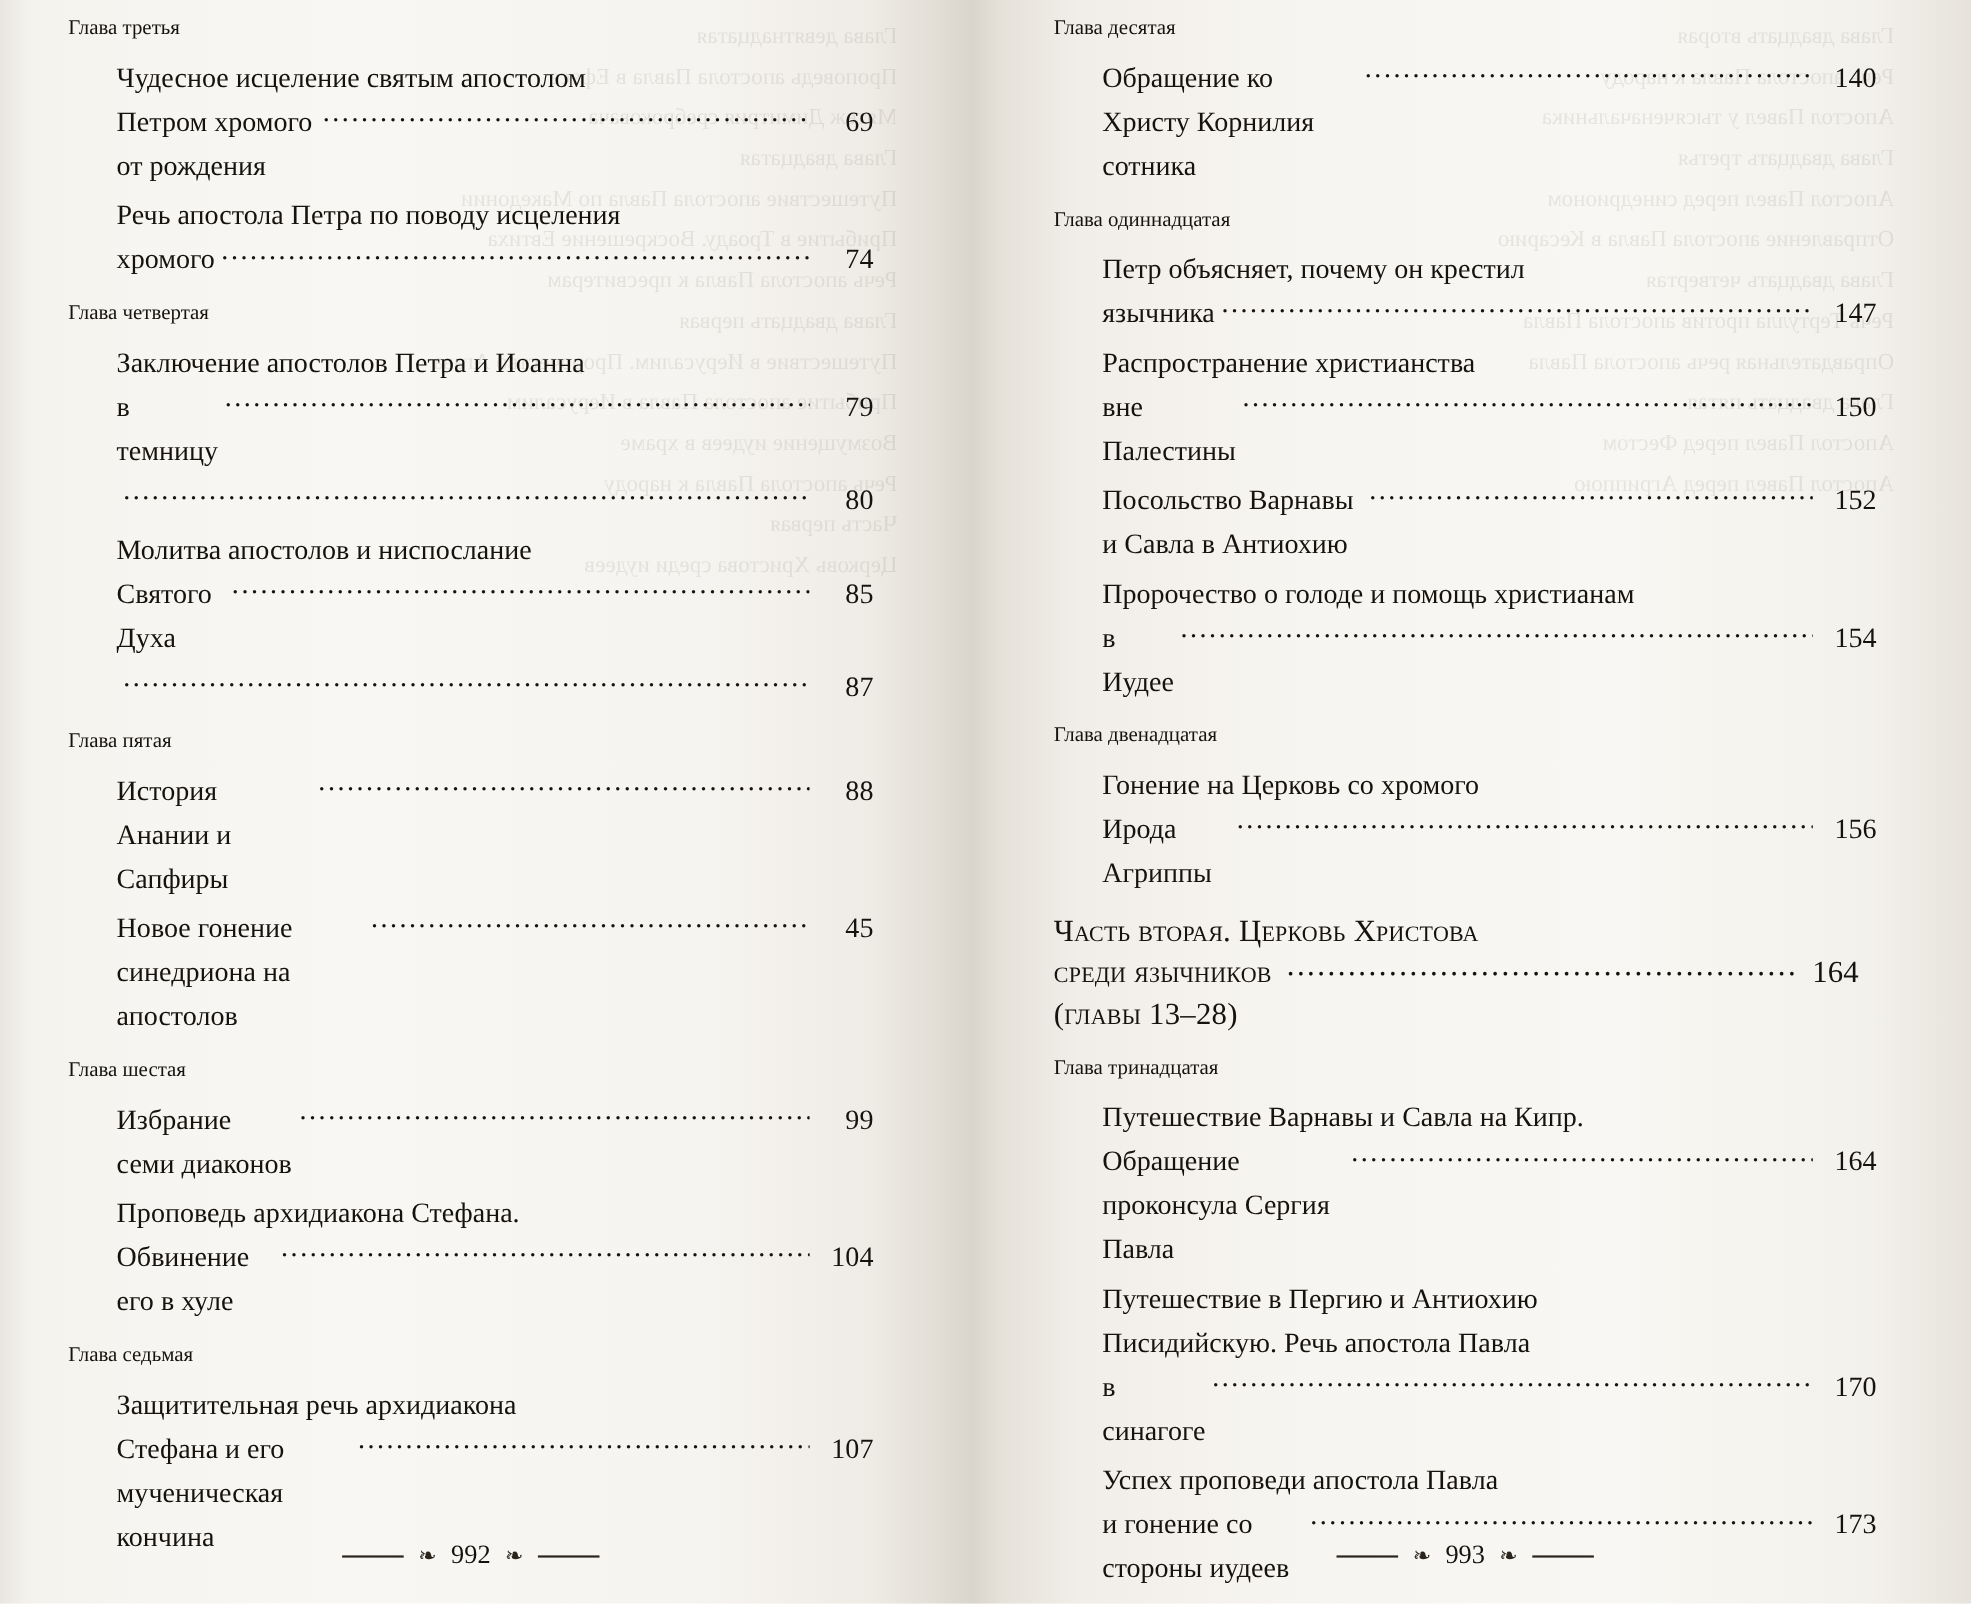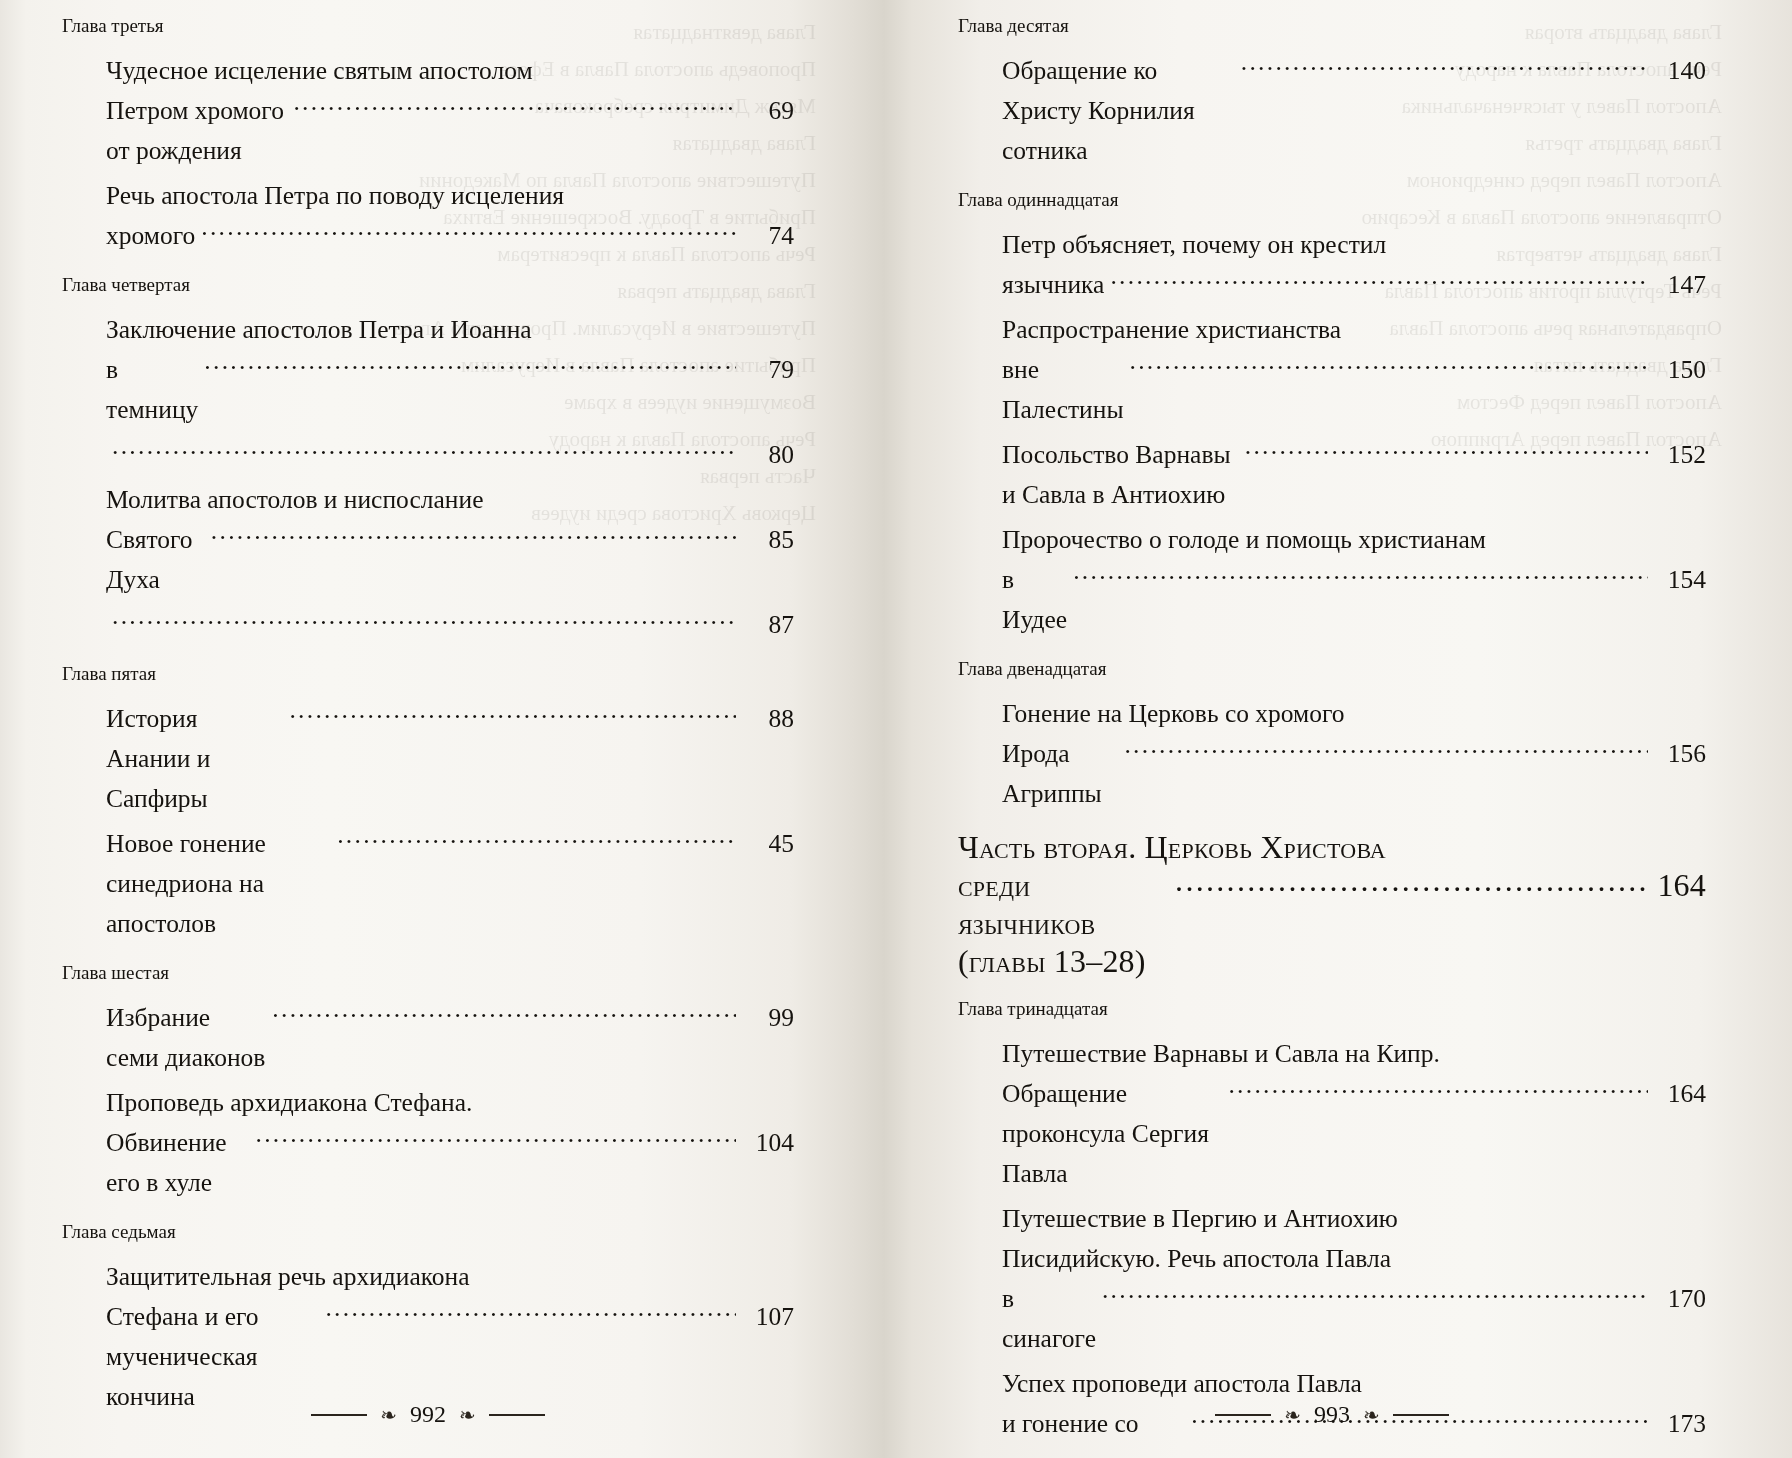--- a/index.html
+++ b/index.html
@@ -92,23 +92,23 @@
     margin: 0 2px 0 6px;
     letter-spacing: 2.3px;
     line-height: 1;
     position: relative;
     top: -2px;
   }
   .entry-flex .pg { flex: 0 0 auto; padding-left: 4px; }
 
   
   .part {
-    font-size: 32px;
+    font-size: 28px;
     line-height: 38px;
-    margin: 14px 0 0 0;
+    margin: 14px 16px 0 0;
     font-variant: small-caps;
     letter-spacing: 0.2px;
   }
 
   
   .folio {
     position: absolute;
     bottom: 30px;
     left: 0;
     right: 0;

